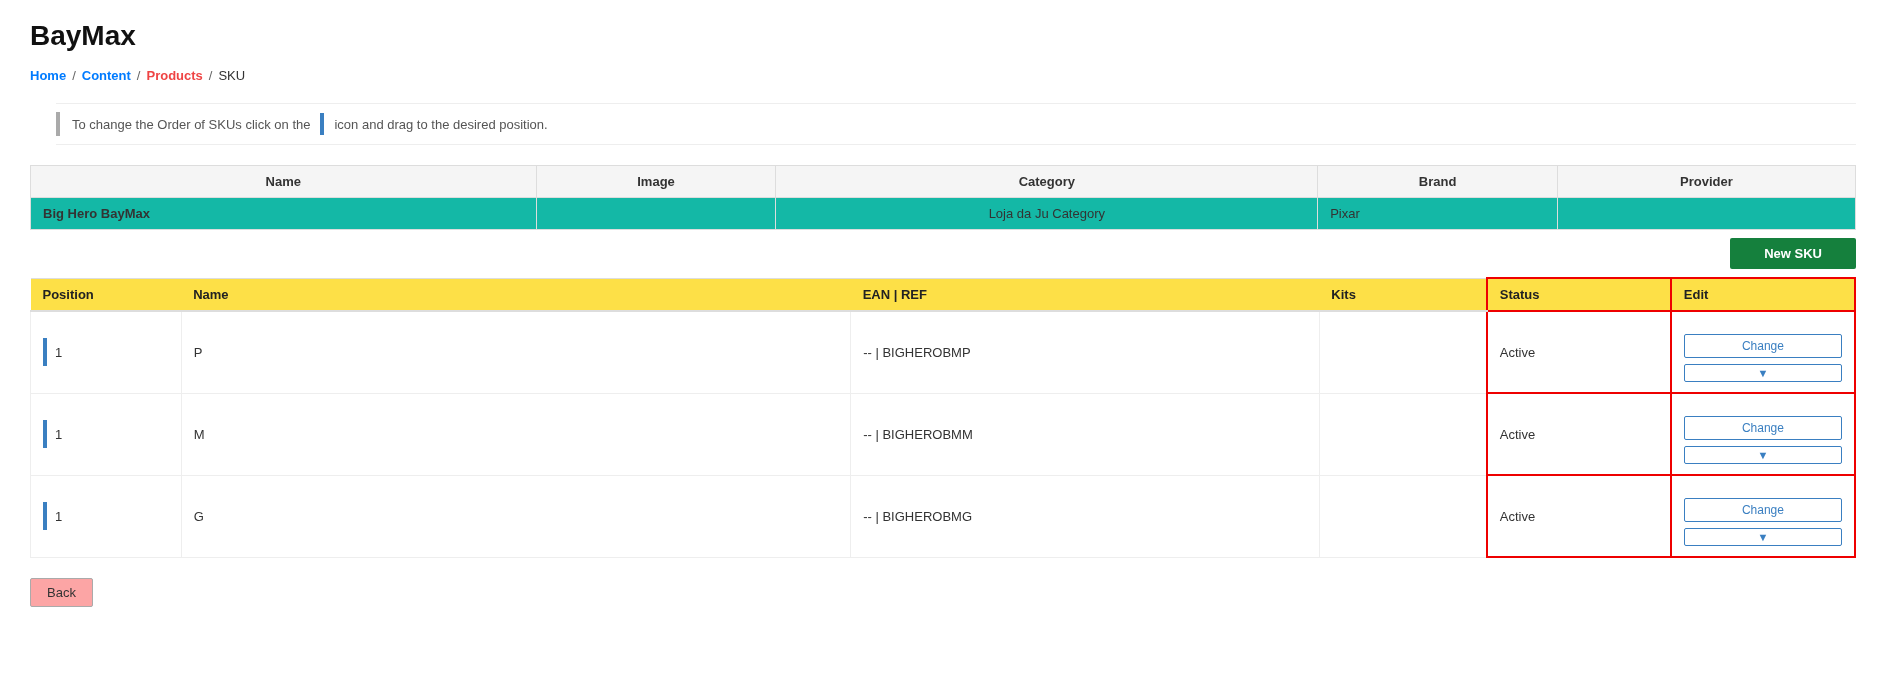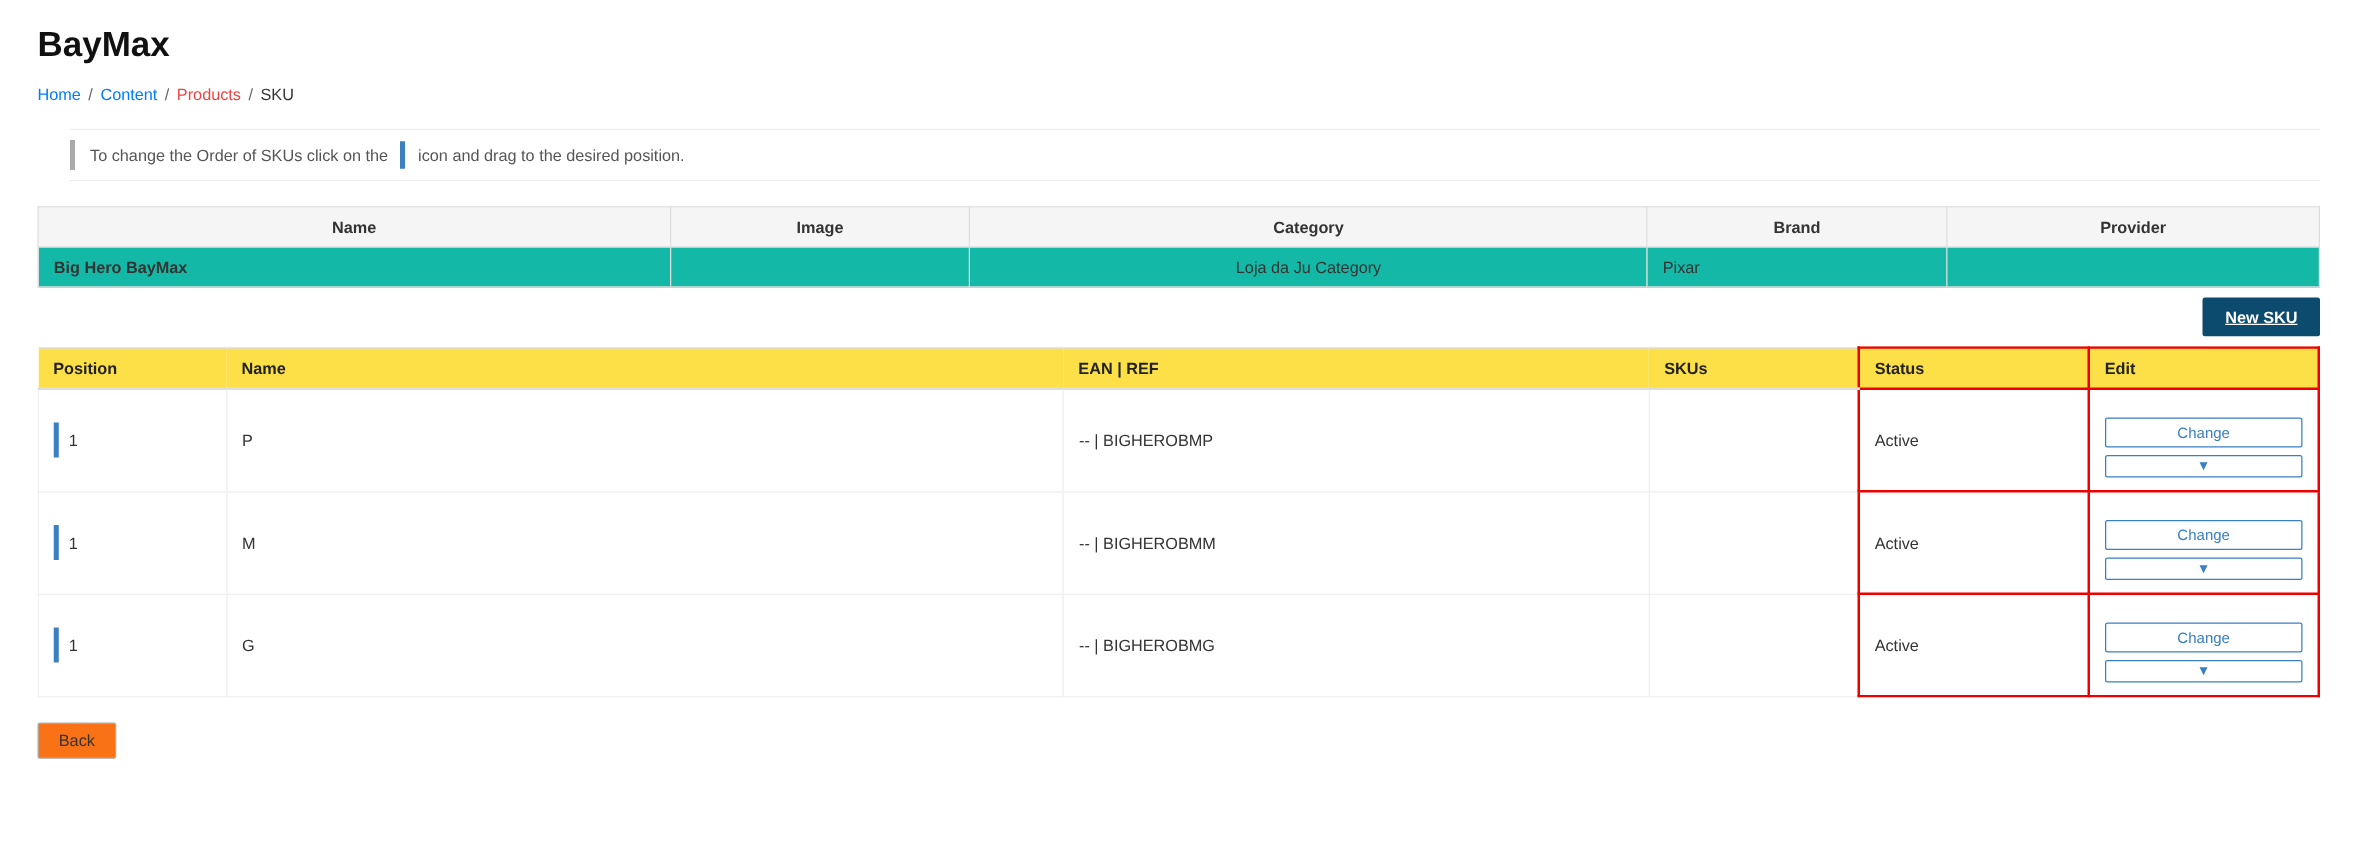--- a/index.html
+++ b/index.html
@@ -1,37 +1,37 @@
 <!DOCTYPE html>
 <html><head>
   <meta charset="utf-8">
   <style>
     * { box-sizing: border-box; margin: 0; padding: 0; }
     body { font-family: Arial, sans-serif; font-size: 13px; color: #333; background: #fff; padding: 20px 30px; }
 
     h1 { font-size: 28px; font-weight: bold; margin-bottom: 16px; color: #111; }
 
     .breadcrumb { display: flex; align-items: center; gap: 6px; margin-bottom: 20px; font-size: 13px; }
-    .breadcrumb a { color: #007bff; text-decoration: none; }
+    .breadcrumb a { color: #007bff; text-decoration: none; font-weight: bold; }
     .breadcrumb .sep { color: #666; }
     .breadcrumb .current { color: #333; }
 
     .info-bar { display: flex; align-items: center; gap: 8px; margin-bottom: 20px; padding: 8px 0; border-top: 1px solid #eee; border-bottom: 1px solid #eee; color: #555; font-size: 13px; margin-left: 26px; }
     .info-bar .bar-icon { width: 4px; height: 24px; background: #aaa; display: inline-block; margin-right: 4px; }
     .info-bar .blue-bar { width: 4px; height: 22px; background: #3a7fc1; display: inline-block; margin: 0 2px; }
 
     
     .product-header-table { width: 100%; border-collapse: collapse; margin-bottom: 8px; }
     .product-header-table th { background: #f5f5f5; border: 1px solid #ddd; padding: 8px 12px; text-align: center; font-weight: bold; font-size: 13px; }
     .product-header-table td { border: 1px solid #ddd; padding: 8px 12px; font-size: 13px; background: #14b8a6; }
     .product-header-table td.name-cell { font-weight: bold; }
 
     
     .new-sku-area { display: flex; justify-content: flex-end; margin-bottom: 8px; }
-    .new-sku-btn { background: #0c4a6e; color: #fff; border: none; padding: 8px 18px; font-size: 13px; font-weight: bold; cursor: pointer; border-radius: 2px; text-decoration: underline; }
+    .new-sku-btn { background: #15803d; color: #fff; border: none; padding: 8px 34px; font-size: 13px; font-weight: bold; cursor: pointer; border-radius: 2px; }
 
     
     .sku-table-wrapper { width: 100%; overflow-x: auto; }
     .sku-table { width: 100%; border-collapse: collapse; }
     .sku-table th { background: #fde047; border-bottom: 2px solid #ddd; border-top: 1px solid #ddd; padding: 8px 12px; text-align: left; font-weight: bold; font-size: 13px; color: #222; }
     .sku-table td { border-bottom: 1px solid #eee; border-right: 1px solid #eee; padding: 10px 12px; vertical-align: middle; font-size: 13px; }
     .sku-table td:first-child { border-left: 1px solid #eee; }
 
     .position-cell { display: flex; align-items: center; gap: 8px; }
     .drag-handle { width: 4px; height: 28px; background: #3a7fc1; display: inline-block; cursor: grab; }
@@ -40,21 +40,21 @@
     .status-col { border: 2px solid #e00 !important; }
     .edit-col { border: 2px solid #e00 !important; }
 
     .status-badge { color: #333; font-size: 13px; }
 
     .change-btn { background: #fff; color: #3a7fc1; border: 1px solid #3a7fc1; padding: 4px 14px; font-size: 12px; cursor: pointer; border-radius: 2px; display: block; width: 100%; margin-bottom: 3px; margin-top: 12px; }
     .dropdown-arrow-btn { background: #fff; border: 1px solid #3a7fc1; color: #3a7fc1; padding: 2px 8px; cursor: pointer; font-size: 11px; border-radius: 2px; display: block; width: 100%; }
 
     .edit-cell { display: flex; flex-direction: column; align-items: center; gap: 3px; }
 
-    .back-btn { background: #f97316; border: 1px solid #aaa; color: #333; padding: 6px 16px; font-size: 13px; cursor: pointer; border-radius: 2px; margin-top: 20px; }
+    .back-btn { background: #fca5a5; border: 1px solid #aaa; color: #333; padding: 6px 16px; font-size: 13px; cursor: pointer; border-radius: 2px; margin-top: 20px; }
 
     
     .col-position { width: 90px; }
     .col-name { width: 400px; }
     .col-ean { width: 280px; }
     .col-kits { width: 100px; }
     .col-status { width: 110px; }
     .col-edit { width: 110px; }
   </style>
 </head>
@@ -104,21 +104,21 @@
   <button class="new-sku-btn">New SKU</button>
 </div>
 
 <div class="sku-table-wrapper">
   <table class="sku-table">
     <thead>
       <tr>
         <th class="col-position">Position</th>
         <th class="col-name">Name</th>
         <th class="col-ean">EAN | REF</th>
-        <th class="col-kits">SKUs</th>
+        <th class="col-kits">Kits</th>
         <th class="col-status status-col">Status</th>
         <th class="col-edit edit-col">Edit</th>
       </tr>
     </thead>
     <tbody id="sku-tbody">
     <tr>
       <td class="col-position">
         <div class="position-cell">
           <span class="drag-handle"></span>
           <span>1</span>

